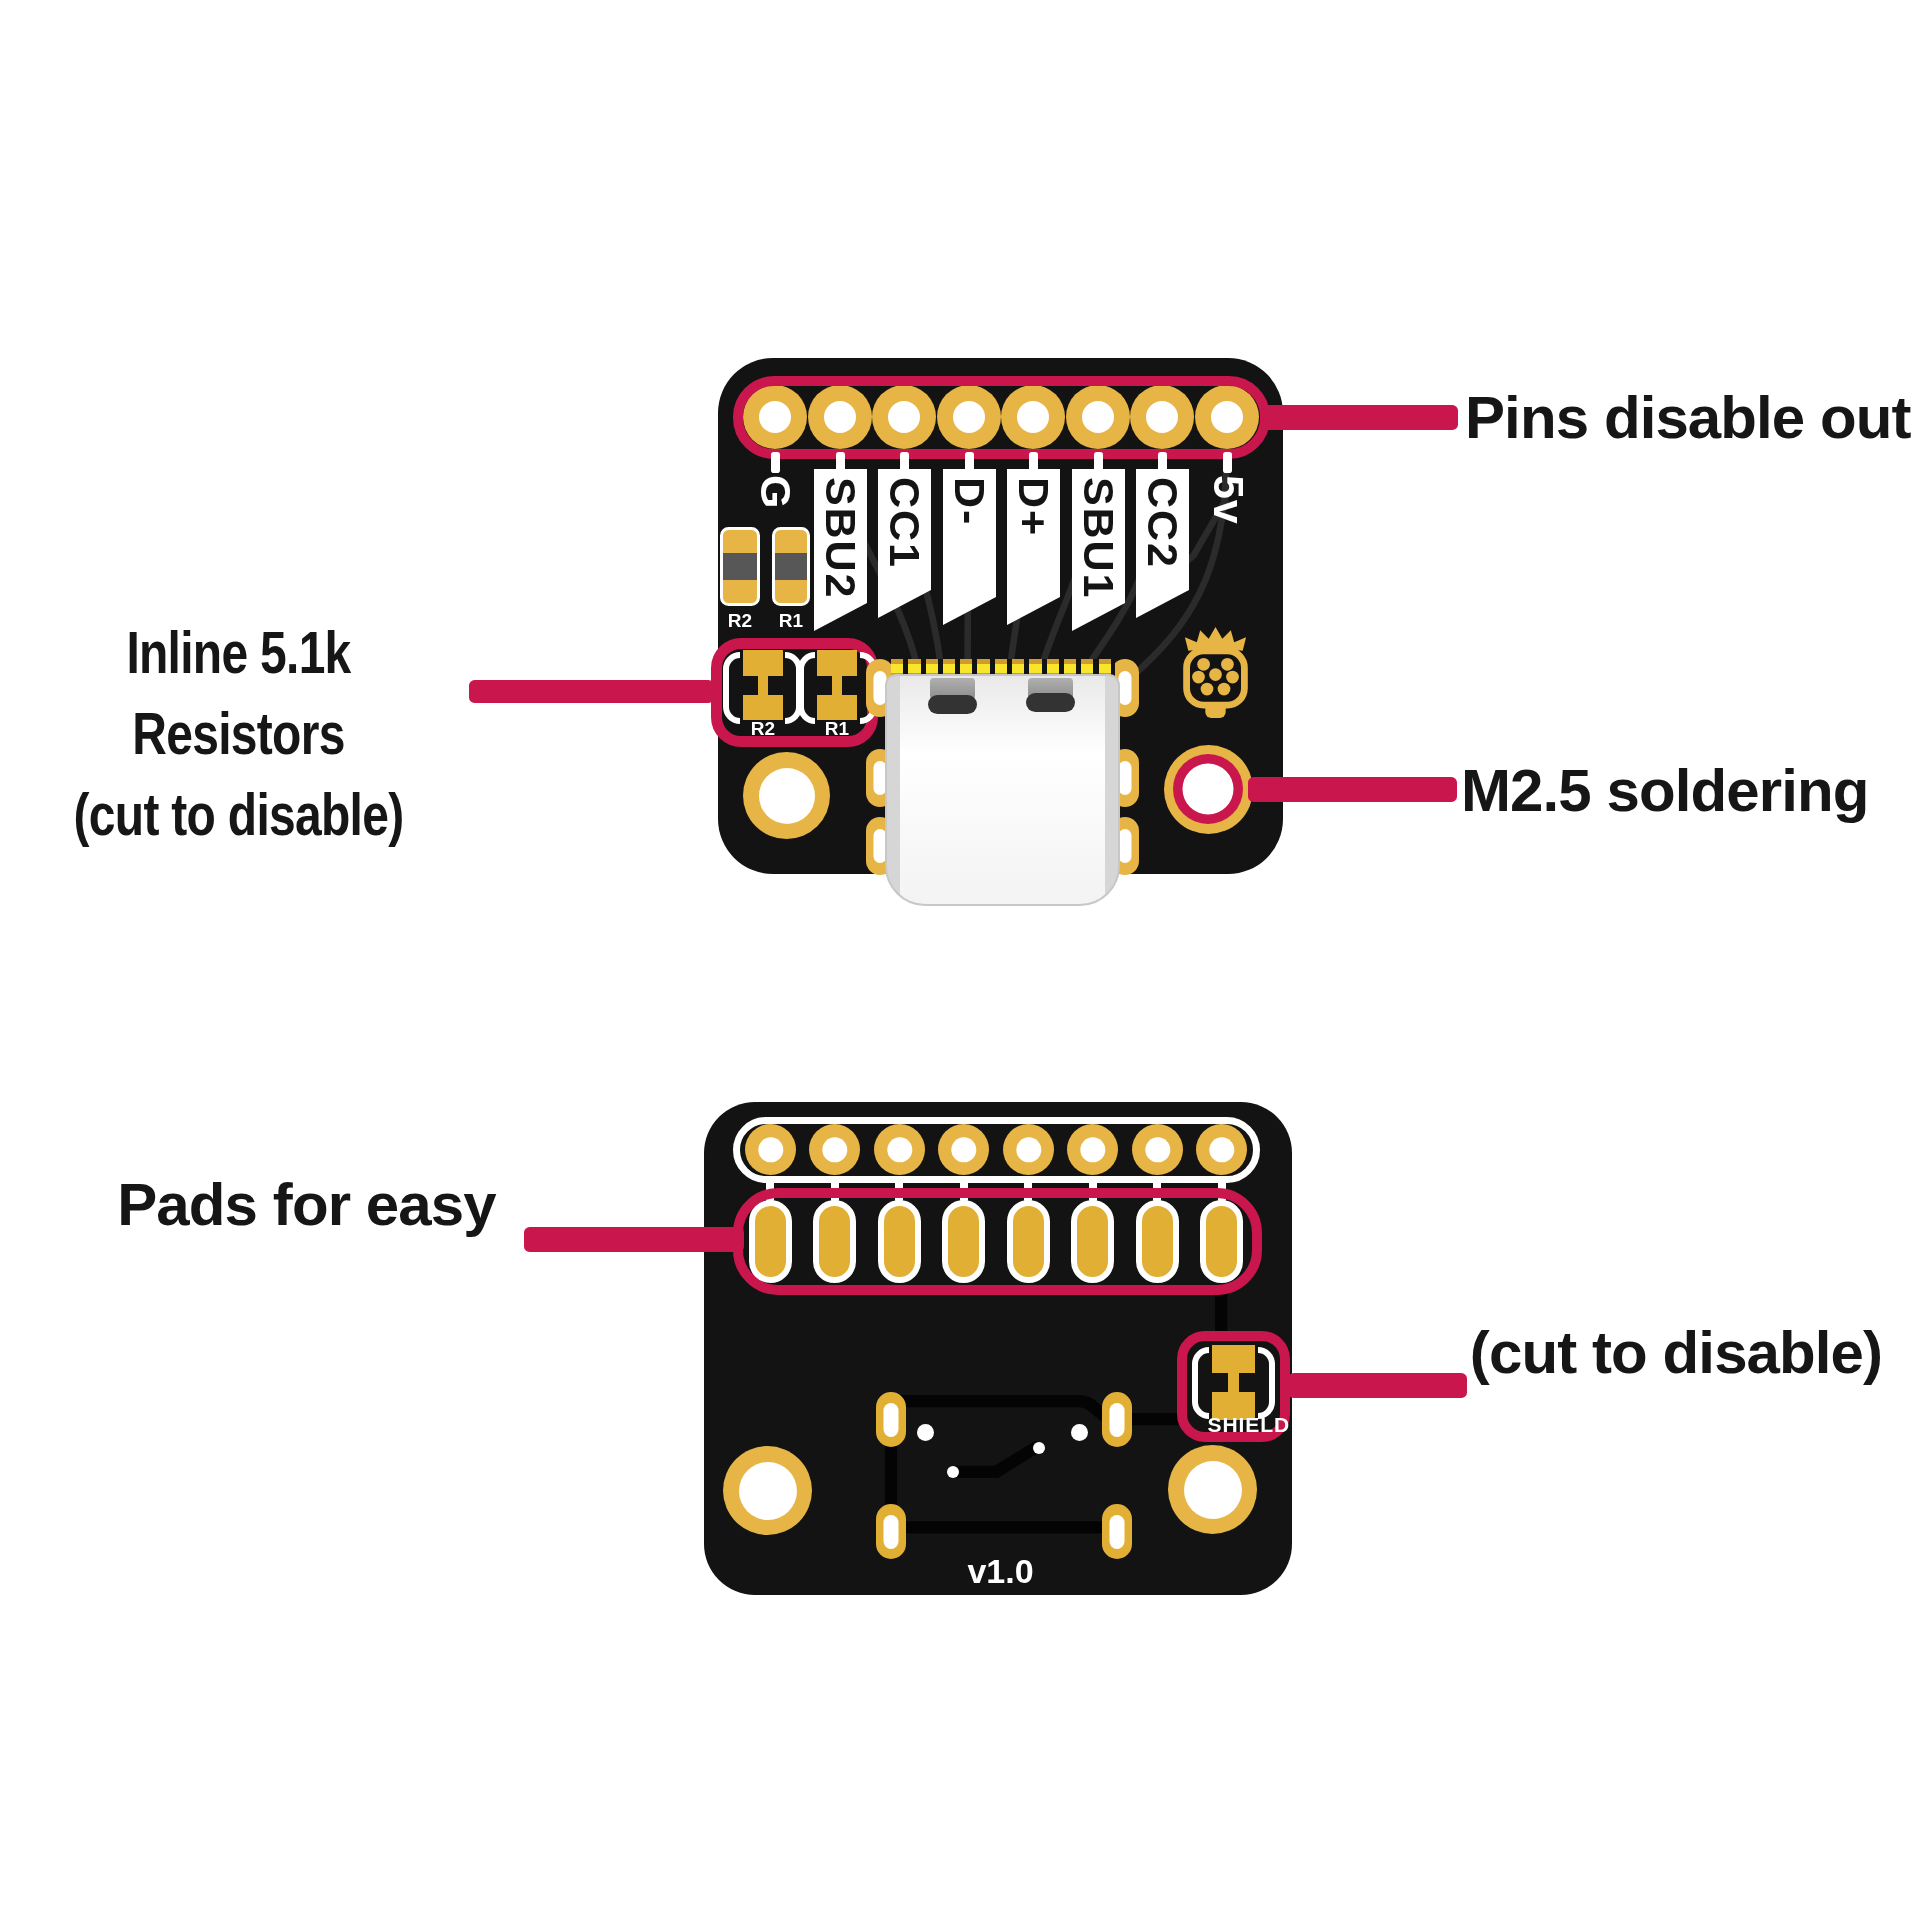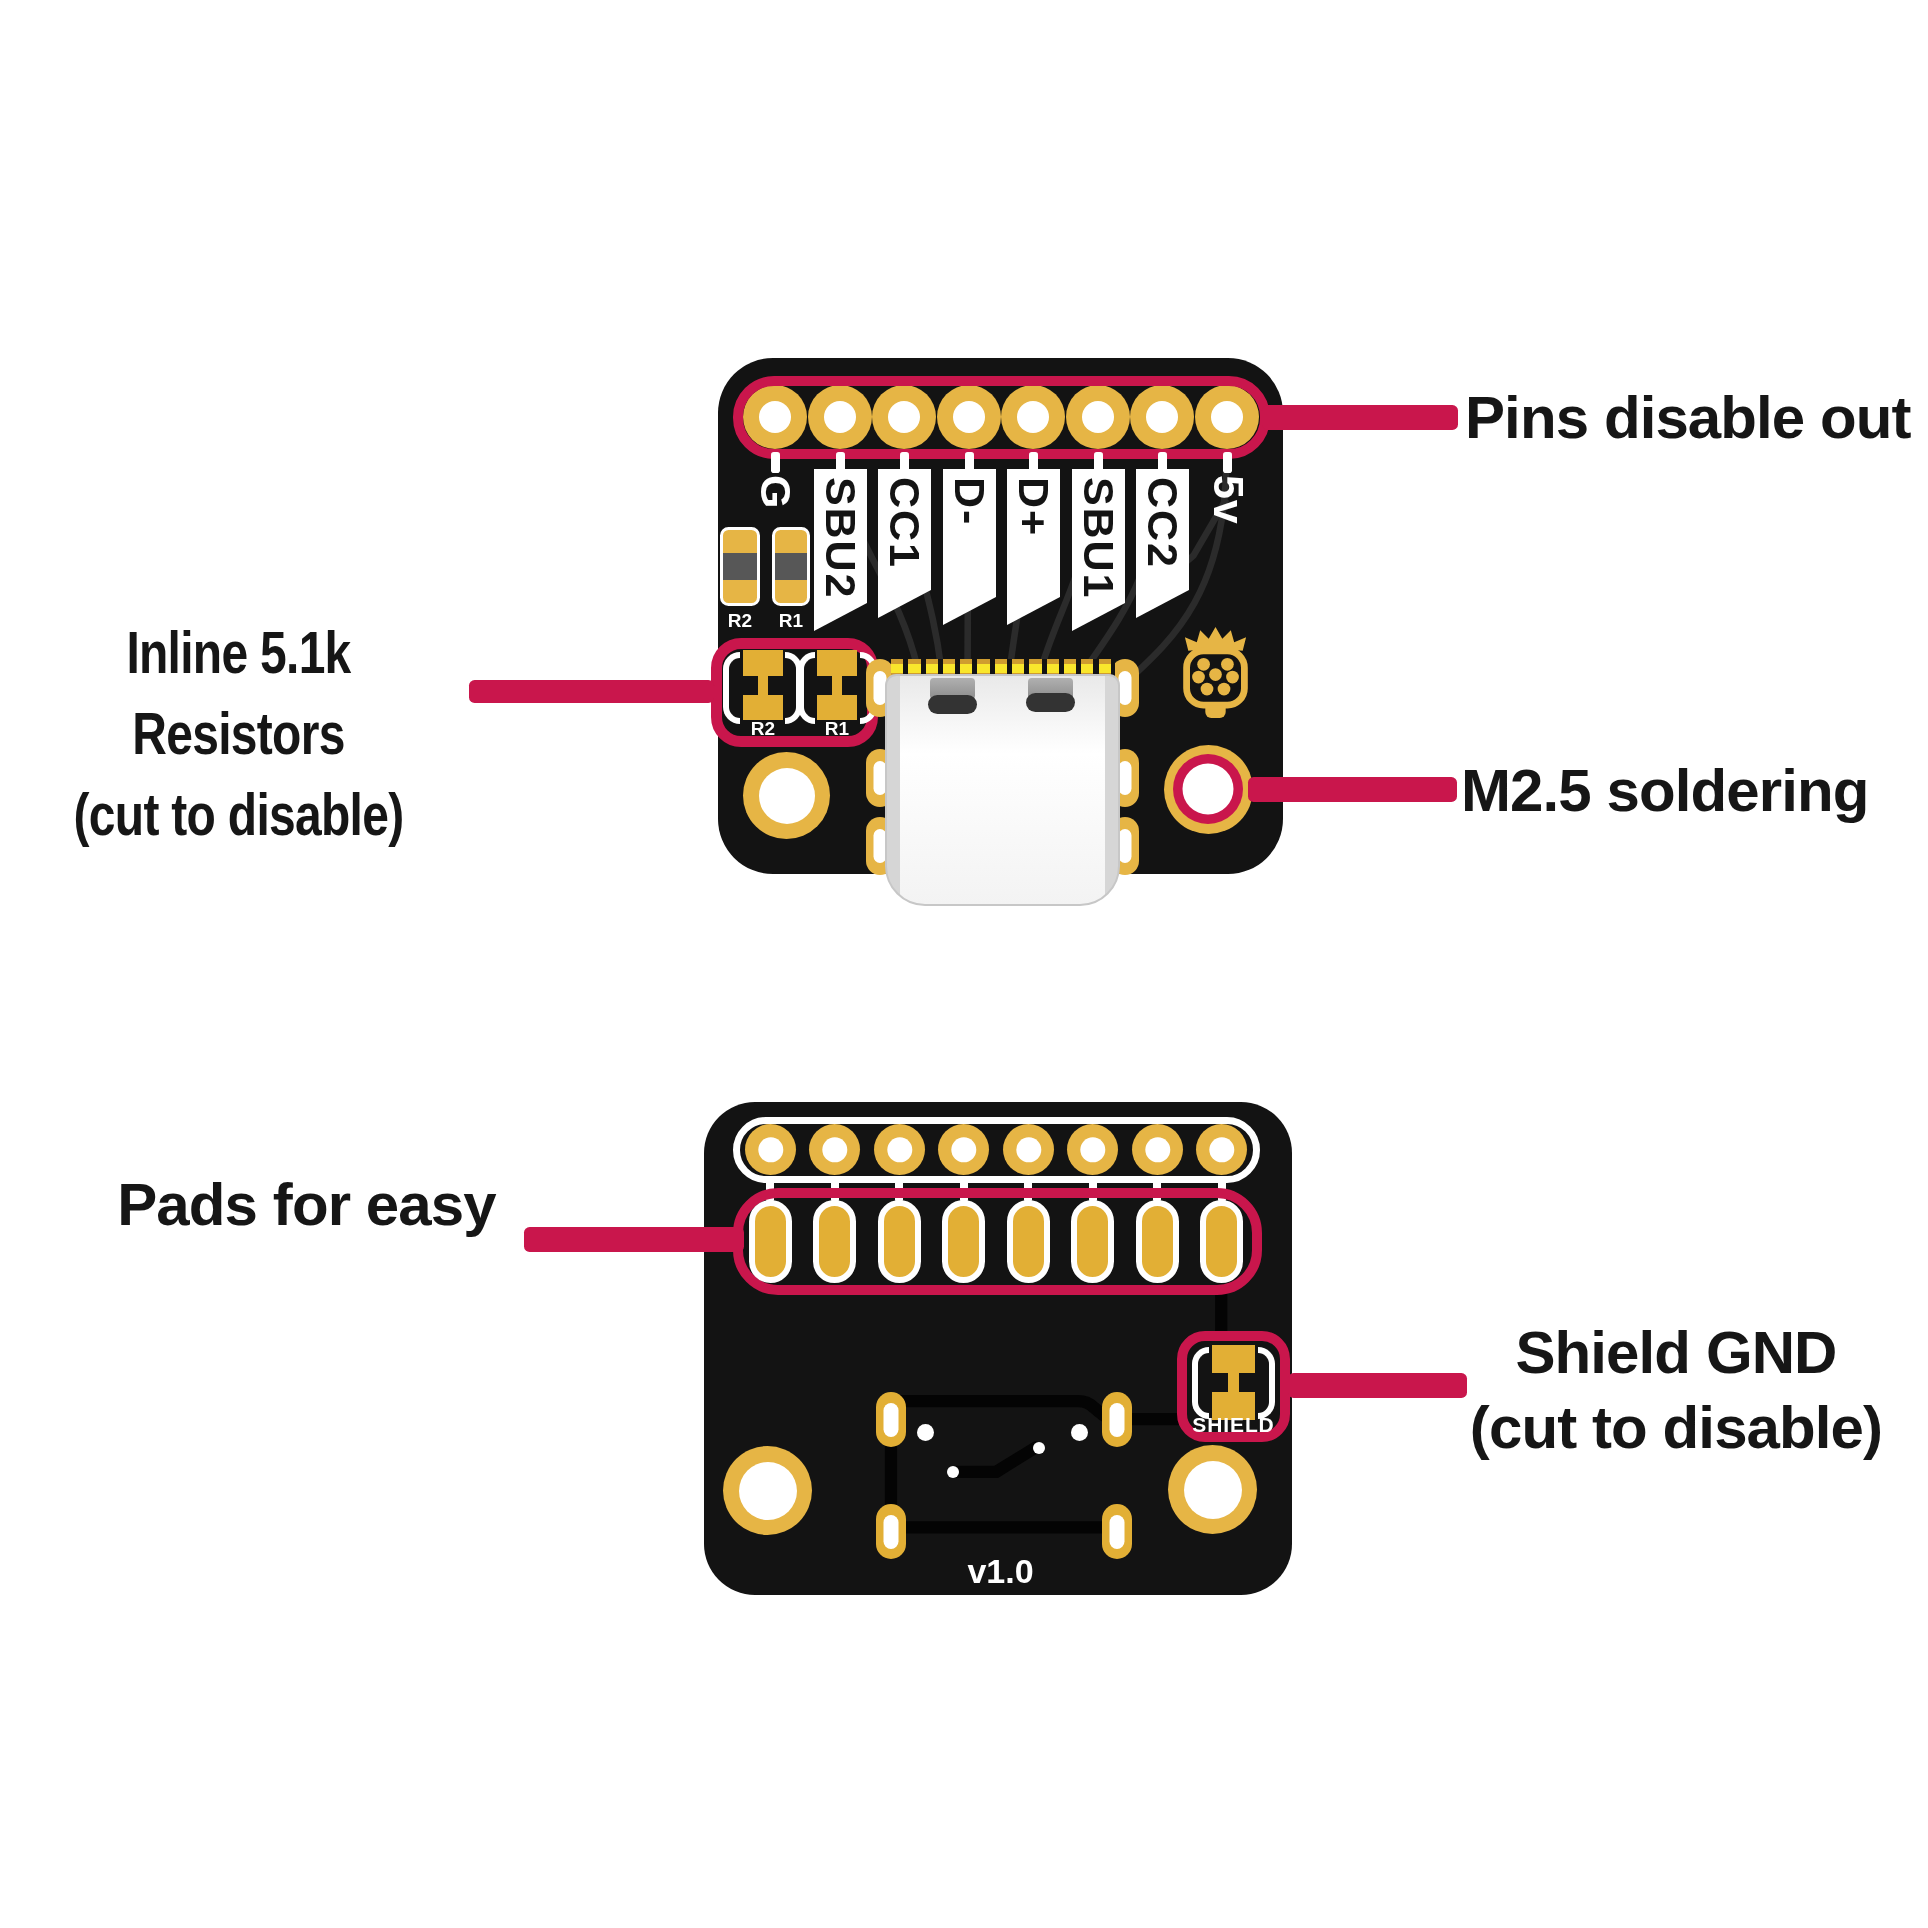--- a/index.html
+++ b/index.html
@@ -60,21 +60,21 @@
       linear-gradient(180deg,#e9e9e9,#ffffff 34%,#f3f3f3);
       border:2.8px solid #c7c7c7;border-radius:11.3px 11.3px 40px 40px}
   .slotgray{background:linear-gradient(180deg,#b0b0b0,#8d8d8d);border-radius:3.8px}
   .slotdark{background:#333;border-radius:9.4px}
   .leg{background:var(--gold);border-radius:14px}
   .leg::after{content:"";position:absolute;left:50%;top:50%;transform:translate(-50%,-50%);width:13px;height:34px;background:#fff;border-radius:7.5px}
   .fpad{background:var(--gold2);border-radius:15px}
   .fpad::after{content:"";position:absolute;left:50%;top:50%;transform:translate(-50%,-50%);width:15px;height:34px;background:#fff;border-radius:8.5px}
   .dot{background:#fff;border-radius:50%}
   .oval{background:var(--gold2);border:6.6px solid #fff;border-radius:22.6px}
-  .shieldlab{color:#fff;font:700 21px/22.6px "Liberation Sans",sans-serif;text-align:center;letter-spacing:0.9px}
+  .shieldlab{color:#fff;font:700 21px/22.6px "Liberation Sans",sans-serif;text-align:right;letter-spacing:0.9px}
   .ver{color:#fff;font:700 34px/38px "Liberation Sans",sans-serif;text-align:center}
 </style>
 </head>
 <body>
 
 <div class="canvas">
 
   <div class="abs board" style="left:718px;top:358px;width:565px;height:516px"></div>
 
   <svg class="abs" style="left:718px;top:358px" width="565" height="527" viewBox="0 0 600 560">
@@ -241,18 +241,17 @@
   <div class="abs hole h62" style="left:1168px;top:1445px;width:89px;height:89px"></div>
   <div class="abs ver" style="left:944px;top:1552px;width:113px">v1.0</div>
 
   <div class="abs note center" style="left:71px;top:1164px;width:471px">
     <div>Pads for easy</div>
   </div>
   <div class="abs redline" style="left:524px;top:1227px;width:220px;height:24.5px"></div>
 
   <div class="abs redline" style="left:1288px;top:1373px;width:179px;height:24.5px"></div>
   <div class="abs note center" style="left:1431px;top:1315px;width:490px;line-height:75px">
-    <div>Shield GND</div>
     <div>(cut to disable)</div>
   </div>
 
 </div>
 
 
 </body></html>

